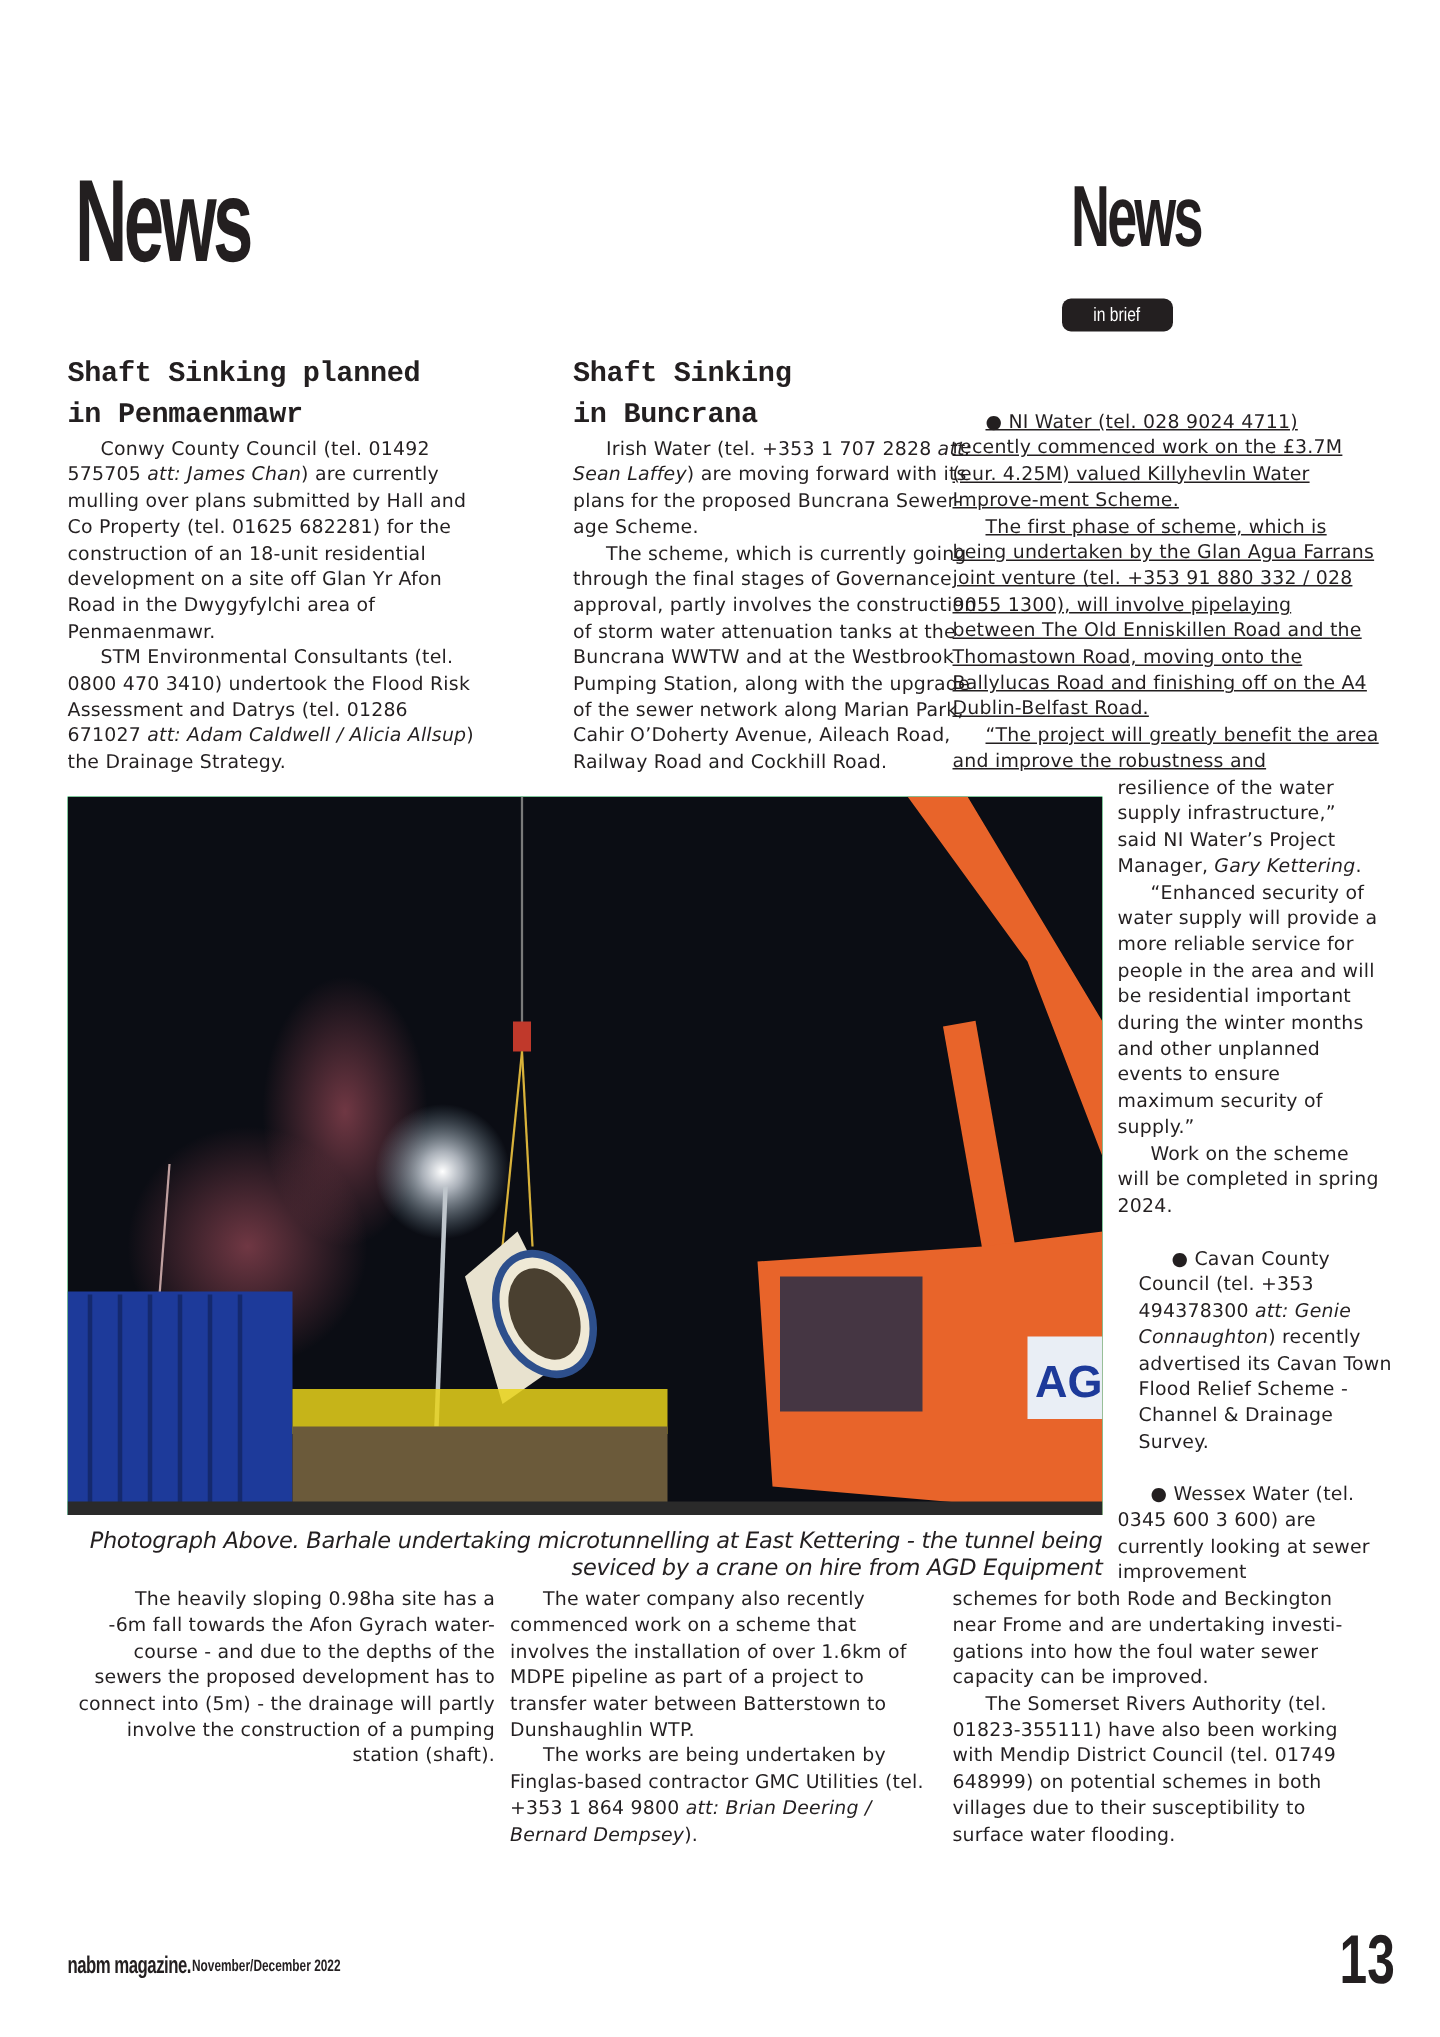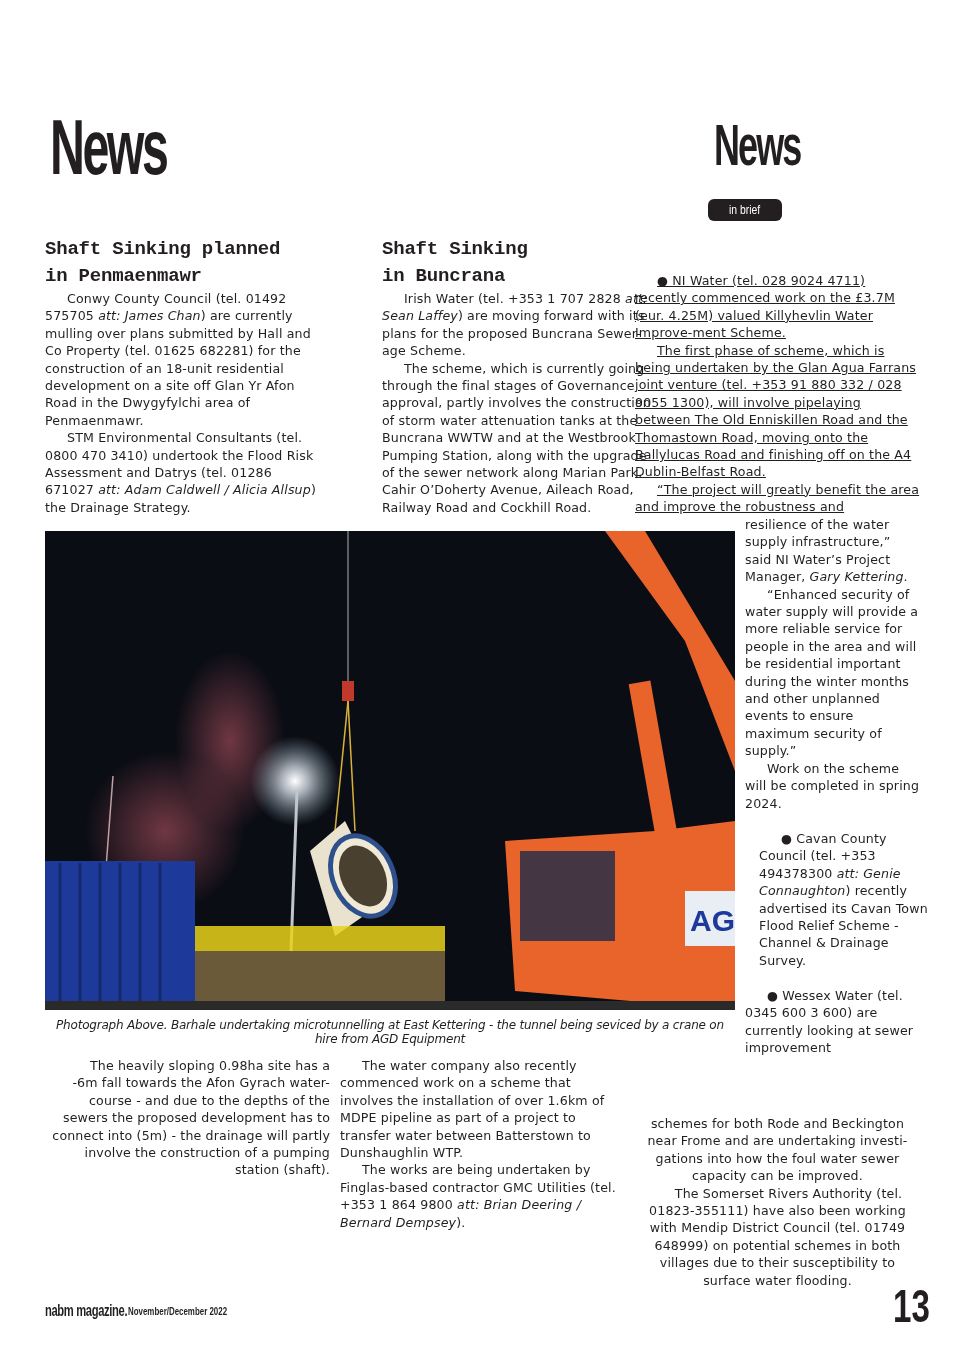--- a/index.html
+++ b/index.html
@@ -19,27 +19,27 @@
   .col p.ind { text-indent:22px; }
   .headline { font-family:Liberation Mono, monospace; font-weight:bold; font-size:19px; line-height:27px; margin:0; letter-spacing:-0.2px; }
   em { font-style:italic; }
 
   #col1 { left:45px; top:236px; width:280px; }
   #col2 { left:340px; top:236px; width:280px;margin-left:42px; }
   #col3 { left:635px; top:272px; width:285px;text-decoration:underline; }
   #col3b { left:745px; top:516px; width:175px; }
   #col3c { left:745px; top:830px; width:175px;margin-left:14px; }
   #col3d { left:745px; top:987px; width:175px; }
-  #col3e { left:635px; top:1115px; width:285px;text-align:center; }
+  #col3e { left:635px; top:1057px; width:285px; }
   #col1b { left:45px; top:1057px; width:285px;text-align:right; }
   #col2b { left:340px; top:1057px; width:285px; }
 
   .photo { position:absolute; left:45px; top:531px; width:690px; height:479px; overflow:hidden; background:#22c55e; }
-  .caption { position:absolute; left:45px; top:1018px; width:690px; text-align:center;
-             font-family:"DejaVu Sans", sans-serif; font-style:italic; font-size:12px; color:#231f20; letter-spacing:-0.2px; }
+  .caption { position:absolute; left:45px; top:1018px; width:690px; text-align:right;
+             font-family:"DejaVu Sans", sans-serif; font-style:italic; font-size:15px; color:#231f20; letter-spacing:-0.2px; }
 
   .footer-brand { position:absolute; left:45px; top:1302px; font-family:"Liberation Sans", sans-serif; font-weight:bold;
                   font-size:16px; transform:scaleX(0.7); transform-origin:left top; letter-spacing:-0.5px; }
   .footer-date { position:absolute; left:128px; top:1305px; font-family:"Liberation Sans", sans-serif; font-weight:bold;
                  font-size:11px; transform:scaleX(0.72); transform-origin:left top; }
   .page-num { position:absolute; left:893px; top:1283px; font-family:"Liberation Sans", sans-serif; font-weight:bold;
               font-size:46px; line-height:1; transform:scaleX(0.72); transform-origin:left top; }
 </style>
 </head>
 <body>

